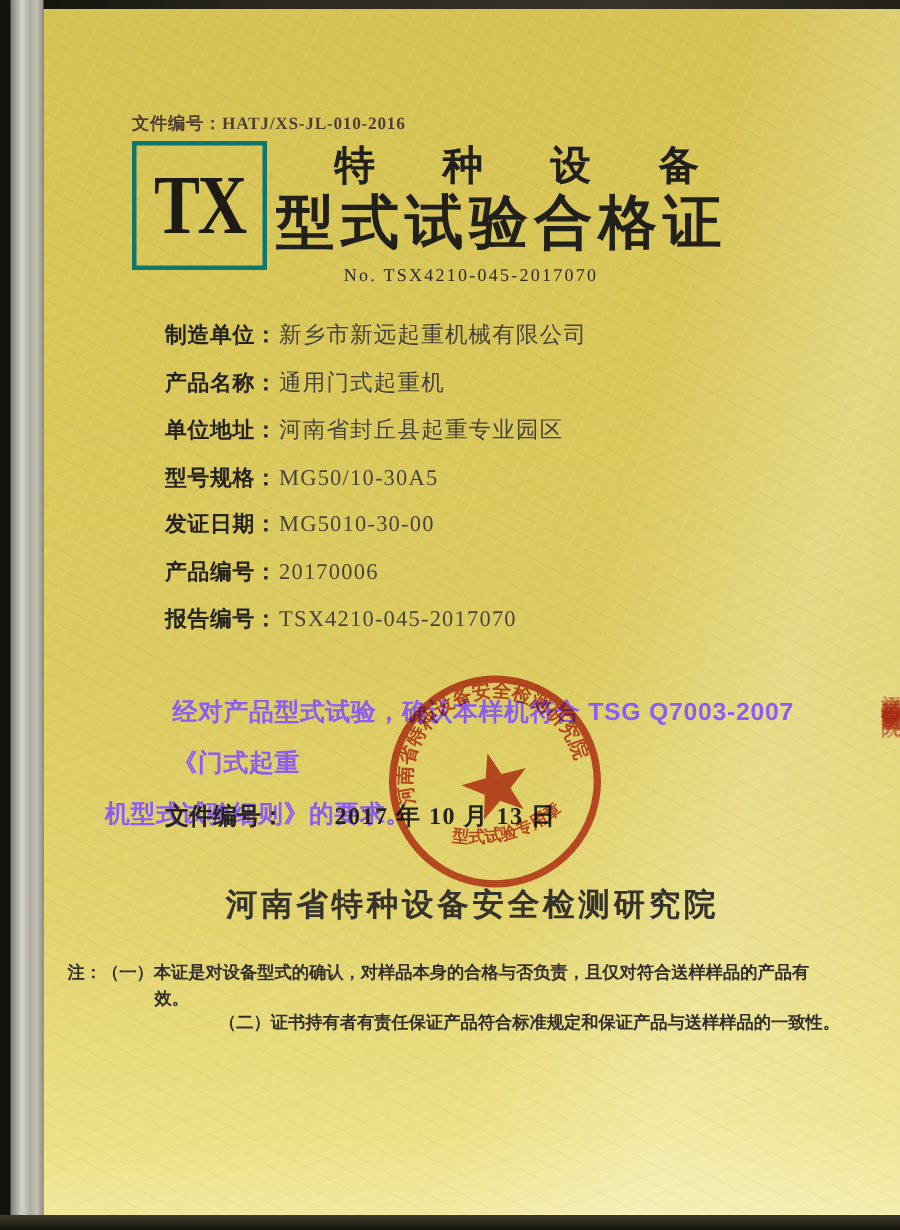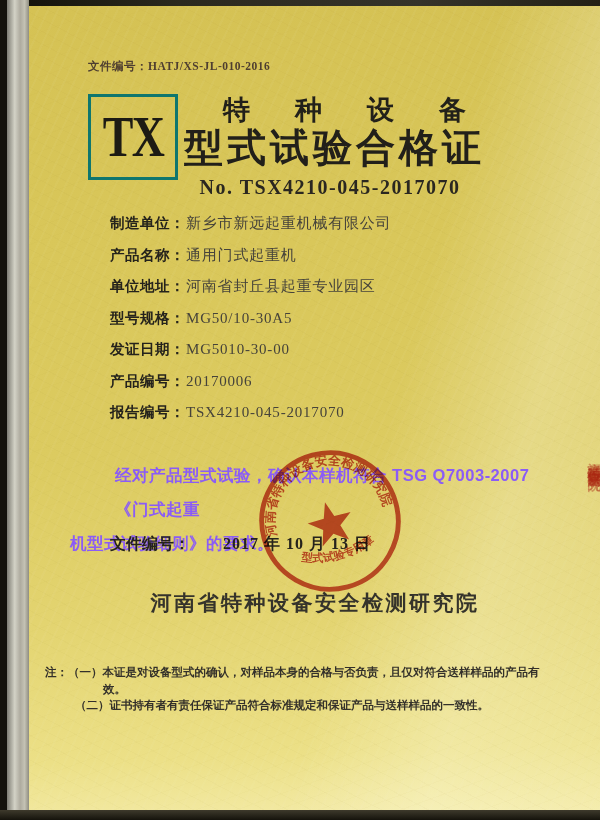--- a/index.html
+++ b/index.html
@@ -17,49 +17,49 @@
   .paper{position:absolute;left:29px;top:6px;right:0;bottom:10px;
     background:
       linear-gradient(105deg, rgba(255,255,240,0) 60%, rgba(255,255,235,.28) 78%, rgba(255,255,235,.12) 100%),
       linear-gradient(178deg,#d5c254 0%,#d9c75a 30%,#dccb60 55%,#e3d470 75%,#ece087 92%,#f3eaa5 100%);}
   .texture{position:absolute;inset:0;pointer-events:none;opacity:.5;
     background:
       repeating-linear-gradient(115deg, rgba(255,255,255,.07) 0 2px, transparent 2px 9px),
       repeating-linear-gradient(28deg, rgba(120,100,20,.05) 0 1px, transparent 1px 11px),
       repeating-linear-gradient(160deg, rgba(160,140,40,.05) 0 1px, transparent 1px 14px);}
   
-  .doc-number{position:absolute;left:88px;top:59px;font-size:11.5px;font-weight:bold;
+  .doc-number{position:absolute;left:88px;top:75px;font-size:11.5px;font-weight:bold;
     color:#4e3e30;letter-spacing:.5px;font-family:"Liberation Serif",serif;}
   .tx-box{position:absolute;left:88px;top:94px;width:84px;height:80px;border:3px solid #0f766e;
     display:flex;align-items:center;justify-content:center;}
   .tx-box span{font-family:"Liberation Serif",serif;font-size:56px;font-weight:bold;color:#1d1b14;
     transform:scaleX(.82);letter-spacing:-2px;line-height:1;}
   .title-category{position:absolute;left:223px;top:92px;font-size:27px;font-weight:bold;color:#22201a;
     letter-spacing:45px;white-space:nowrap;}
   .title-main{position:absolute;left:184px;top:121px;font-size:39px;font-weight:bold;color:#22201a;
     letter-spacing:4px;white-space:nowrap;font-family:"Liberation Serif",serif;}
-  .cert-no{position:absolute;left:90px;top:176px;width:480px;text-align:center;font-size:20px;
-    color:#2a2720;letter-spacing:1.5px;font-family:"Liberation Serif",serif;font-weight:bold;}
+  .cert-no{position:absolute;left:74px;top:176px;width:480px;text-align:center;font-size:12px;
+    color:#2a2720;letter-spacing:1.5px;font-family:"Liberation Serif",serif;font-weight:normal;}
   .fields{position:absolute;left:110px;top:214px;}
   .frow{display:flex;height:17px;margin-bottom:14.5px;align-items:baseline;}
   .flabel{font-size:14.5px;font-weight:bold;color:#25231c;width:75px;letter-spacing:.5px;white-space:nowrap;}
   .fvalue{font-size:15px;color:#46433a;margin-left:1px;font-family:"Liberation Serif",serif;
     letter-spacing:.8px;white-space:nowrap;}
   .statement{position:absolute;left:70px;top:458px;width:465px;font-size:16.5px;font-weight:bold;
     color:#8b5cf6;line-height:34px;letter-spacing:.5px;}
   .statement .indent{padding-left:45px;}
   .issue-date{position:absolute;left:110px;top:534px;font-size:16px;font-weight:bold;color:#25231c;}
   .issue-date .val{margin-left:33px;letter-spacing:1px;font-family:"Liberation Serif",serif;}
   .institution{position:absolute;left:30px;top:589px;width:570px;text-align:center;font-size:21px;
     font-weight:bold;color:#35332b;letter-spacing:2.5px;font-family:"Liberation Serif",serif;white-space:nowrap;}
   .notes{position:absolute;left:45px;top:641px;width:515px;font-size:11.5px;font-weight:bold;
     color:#33302a;line-height:16.5px;}
   .notes p{margin:0;}
-  .notes .n1{padding-left:58px;text-indent:-58px;margin-top:23px;}
-  .notes .n2{margin-left:30px;}
+  .notes .n1{padding-left:58px;text-indent:-58px;}
+  .notes .n2{margin-left:30px;text-align:right;}
   
   .seal{position:absolute;left:254px;top:445px;width:152px;height:152px;transform:rotate(-15deg);
     mix-blend-mode:multiply;opacity:.85;}
   .edge-stamp{position:absolute;right:-4px;top:452px;height:140px;writing-mode:vertical-rl;
     font-size:14px;font-weight:bold;color:rgba(190,45,32,.38);filter:blur(.5px);
     letter-spacing:1px;overflow:hidden;mix-blend-mode:multiply;}
 </style>
 </head>
 <body>
 

